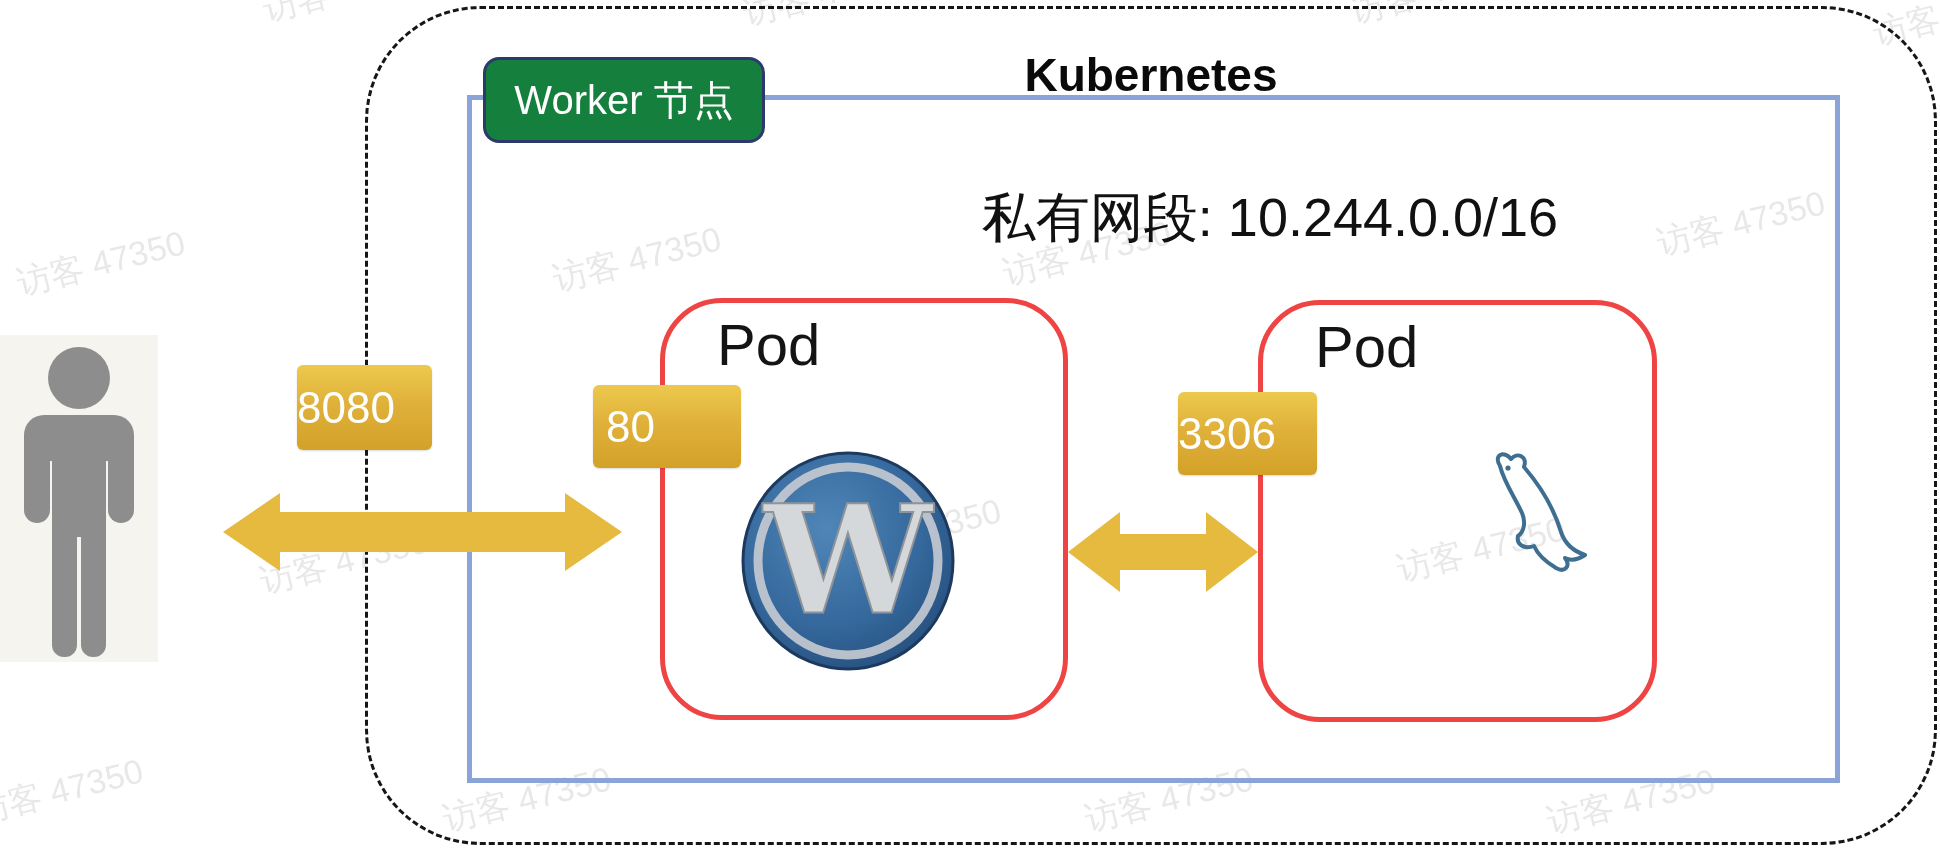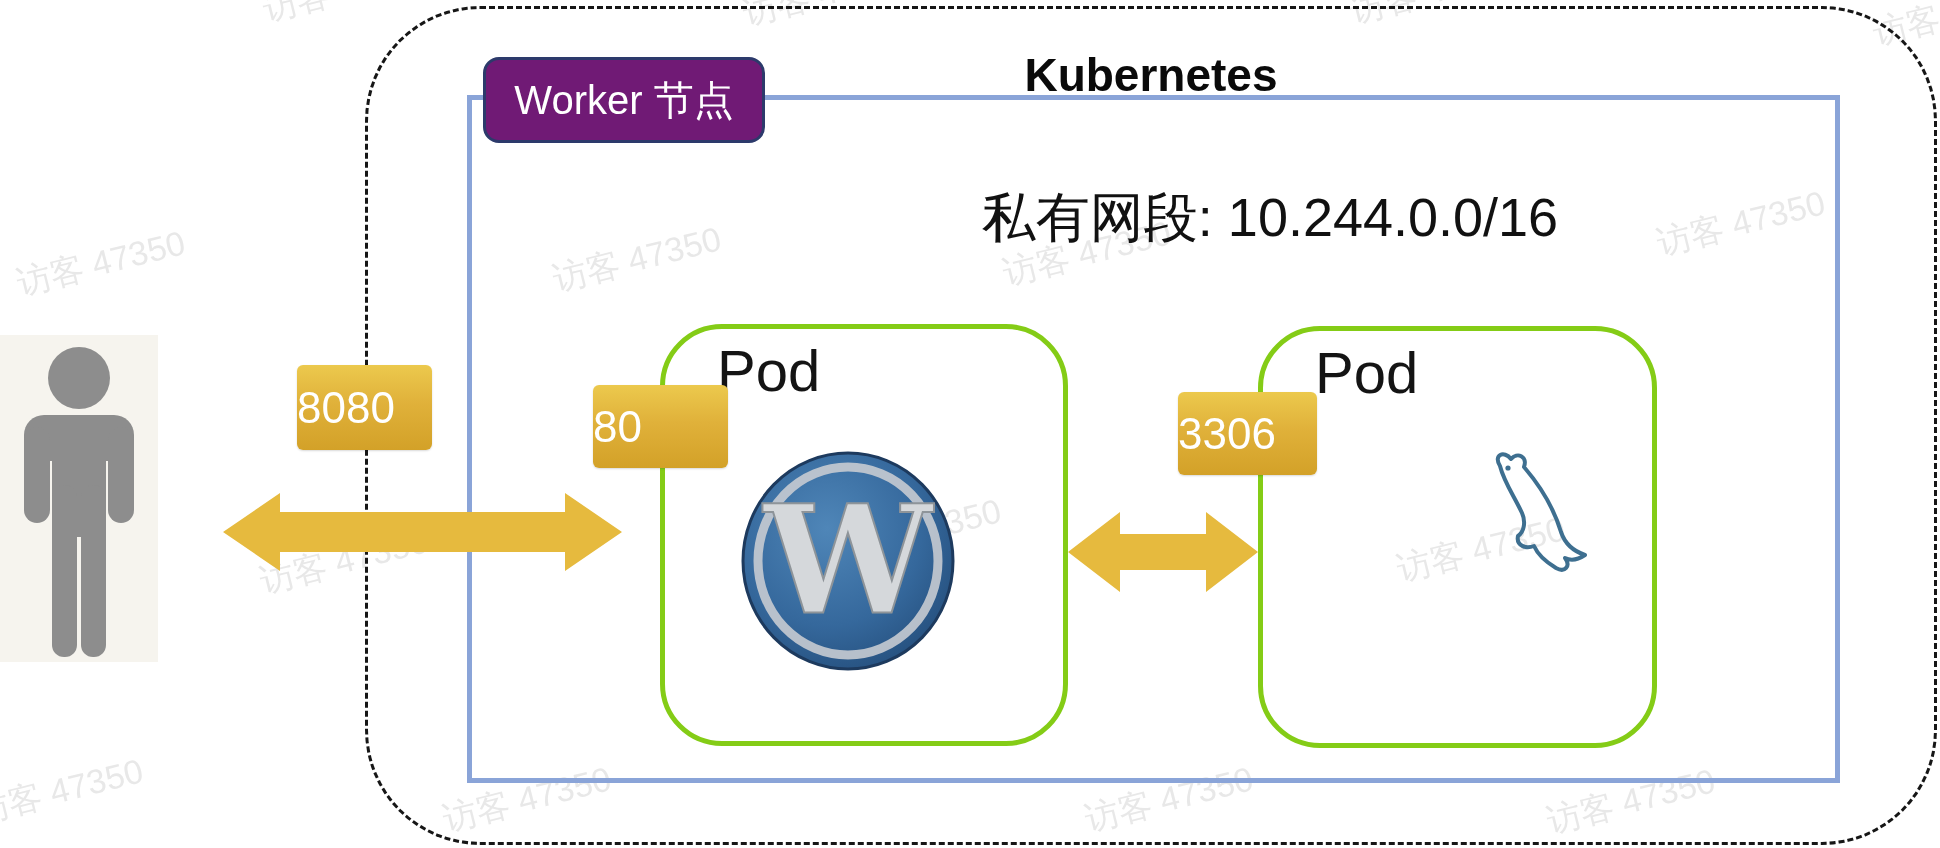--- a/index.html
+++ b/index.html
@@ -12,37 +12,37 @@
       user-select:none;pointer-events:none;}
   
   .k8s-box{left:365px;top:6px;width:1572px;height:839px;
       border:3px dashed #161616;border-radius:115px;box-sizing:border-box;}
   .k8s-title{left:365px;top:24px;width:1572px;text-align:center;
       font-size:46px;font-weight:bold;color:#0a0a0a;margin-top:24px;}
   
   .worker-box{left:467px;top:95px;width:1373px;height:688px;
       border:5px solid #8aa4d8;box-sizing:border-box;background:transparent;}
   .worker-label{left:483px;top:57px;width:282px;height:86px;
-      background:#701a75;border:3px solid #2c3a6b;border-radius:16px;
+      background:#15803d;border:3px solid #2c3a6b;border-radius:16px;
       box-sizing:border-box;display:flex;align-items:center;justify-content:center;
       color:#ffffff;font-size:40px;}
   .subnet{left:467px;top:182px;width:1606px;text-align:center;
       font-size:54px;color:#111111;}
   
-  .pod{border:5px solid #84cc16;border-radius:62px;box-sizing:border-box;background:#fff0;margin-top:26px;}
+  .pod{border:5px solid #ef4444;border-radius:62px;box-sizing:border-box;background:#fff0;}
   .pod1{left:660px;top:298px;width:408px;height:422px;}
   .pod2{left:1258px;top:300px;width:399px;height:422px;}
   .pod-label{position:absolute;left:52px;top:8px;font-size:58px;color:#141414;}
   
   .badge{position:absolute;border-radius:6px;
       background:linear-gradient(180deg,#ecc94d 0%,#e0b13a 45%,#d3a128 100%);
       display:flex;align-items:center;
       color:#ffffff;font-size:44px;box-shadow:0 1px 2px rgba(0,0,0,0.15);}
   .badge-8080{left:297px;top:365px;width:135px;height:85px;}
-  .badge-80{left:593px;top:385px;width:135px;height:83px;}
+  .badge-80{left:593px;top:385px;width:135px;height:83px;padding-left:13px;}
   .badge-3306{left:1178px;top:392px;width:139px;height:83px;}
   
   .person-card{left:0px;top:335px;width:158px;height:327px;background:#f6f4ee;}
   
   .wp-logo{left:740px;top:450px;width:216px;height:222px;}
   .mysql-logo{left:1330px;top:440px;width:290px;height:220px;}
   .mysql-text{position:absolute;left:8px;top:90px;font-size:74px;font-weight:bold;
       letter-spacing:-1px;white-space:nowrap;}
   .mysql-my{color:#44708f;}
   .mysql-sql{color:#e08a2c;}

